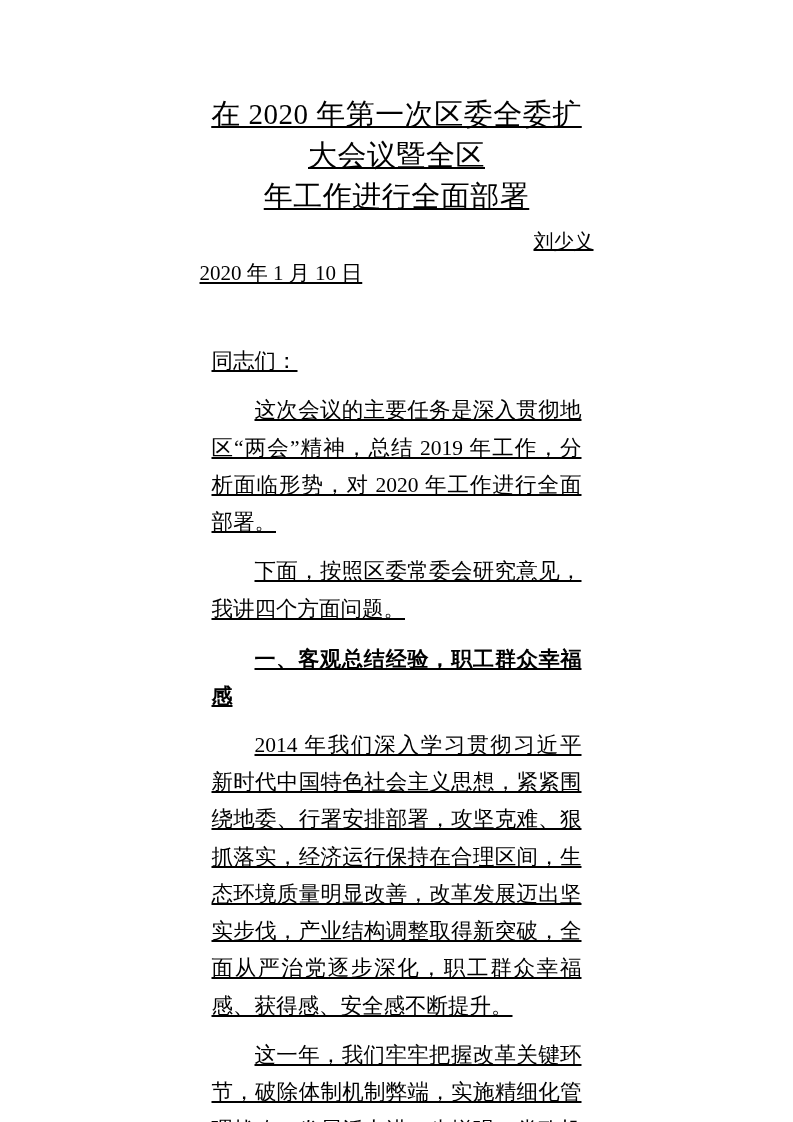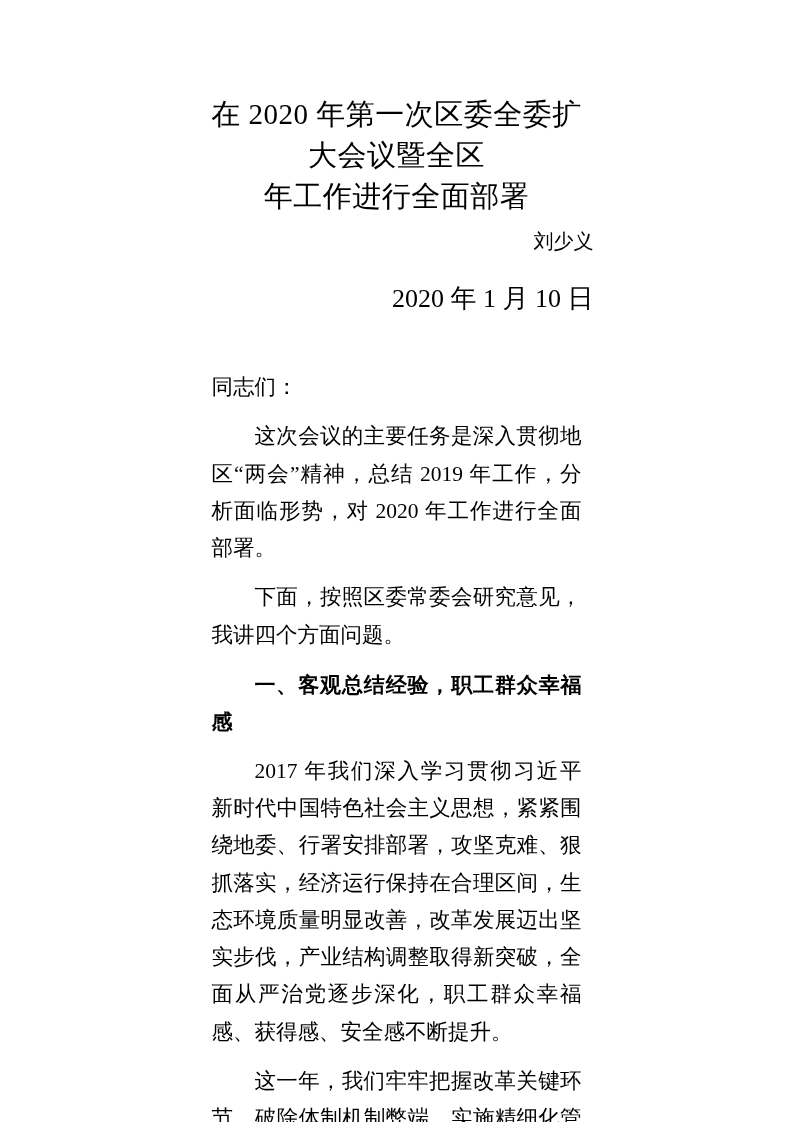--- a/index.html
+++ b/index.html
@@ -11,39 +11,40 @@
     position: relative;
     width: 634px;
     height: 1122px;
     margin: 0 auto;
     background: #ffffff;
     box-sizing: border-box;
     padding: 94px 120px 0 120px;
     overflow: hidden;
     color: #000000;
     font-family: "Liberation Serif", "DejaVu Serif", serif;
+    text-decoration: underline;
   }
   .title {
     font-size: 29px;
     line-height: 41px;
     text-align: center;
     font-weight: 400;
     letter-spacing: 0.5px;
   }
   .author {
     margin-top: 9px;
     font-size: 20px;
     line-height: 30px;
     text-align: right;
   }
   .date {
-    margin-top: 28px;
-    font-size: 26px;
+    margin-top: 2px;
+    font-size: 21px;
     line-height: 30px;
-    text-align: right;
+    text-align: left;
   }
   .body-text {
     margin-top: 55px;
   }
   .body-text p {
     margin: 12px;
     font-size: 21.5px;
     line-height: 37.3px;
     text-align: justify;
     text-justify: inter-ideograph;
@@ -70,16 +71,16 @@
     <div>在 2020 年第一次区委全委扩大会议暨全区</div>
     <div>年工作进行全面部署</div>
   </div>
   <div class="author">刘少义</div>
   <div class="date">2020 年 1 月 10 日</div>
   <div class="body-text">
       <p class="salutation">同志们：</p>
       <p class="body">这次会议的主要任务是深入贯彻地区“两会”精神，总结 2019 年工作，分析面临形势，对 2020 年工作进行全面部署。</p>
       <p class="body">下面，按照区委常委会研究意见，我讲四个方面问题。</p>
       <p class="heading">一、客观总结经验，职工群众幸福感</p>
-      <p class="body">2017 年我们深入学习贯彻习近平新时代中国特色社会主义思想，紧紧围绕地委、行署安排部署，攻坚克难、狠抓落实，经济运行保持在合理区间，生态环境质量明显改善，改革发展迈出坚实步伐，产业结构调整取得新突破，全面从严治党逐步深化，职工群众幸福感、获得感、安全感不断提升。</p>
+      <p class="body">2014 年我们深入学习贯彻习近平新时代中国特色社会主义思想，紧紧围绕地委、行署安排部署，攻坚克难、狠抓落实，经济运行保持在合理区间，生态环境质量明显改善，改革发展迈出坚实步伐，产业结构调整取得新突破，全面从严治党逐步深化，职工群众幸福感、获得感、安全感不断提升。</p>
       <p class="body">这一年，我们牢牢把握改革关键环节，破除体制机制弊端，实施精细化管理战略，发展活力进一步增强。党政机构、事业单位改革圆满完成，重点国有林区改革扎实推进。向精细管理要效益，通过提高对公存款利率、超前预订越冬燃煤、与飞虎山矿业合作维修改造原呼中宾馆等有力举措，实现“少花钱多办事”。成功承办了地区夏促会、旅发大会、人武部建设星级达标观摩会，充分展示了我区经济社会发展、</p>
     </div>
 </div>
 
 </body></html>

